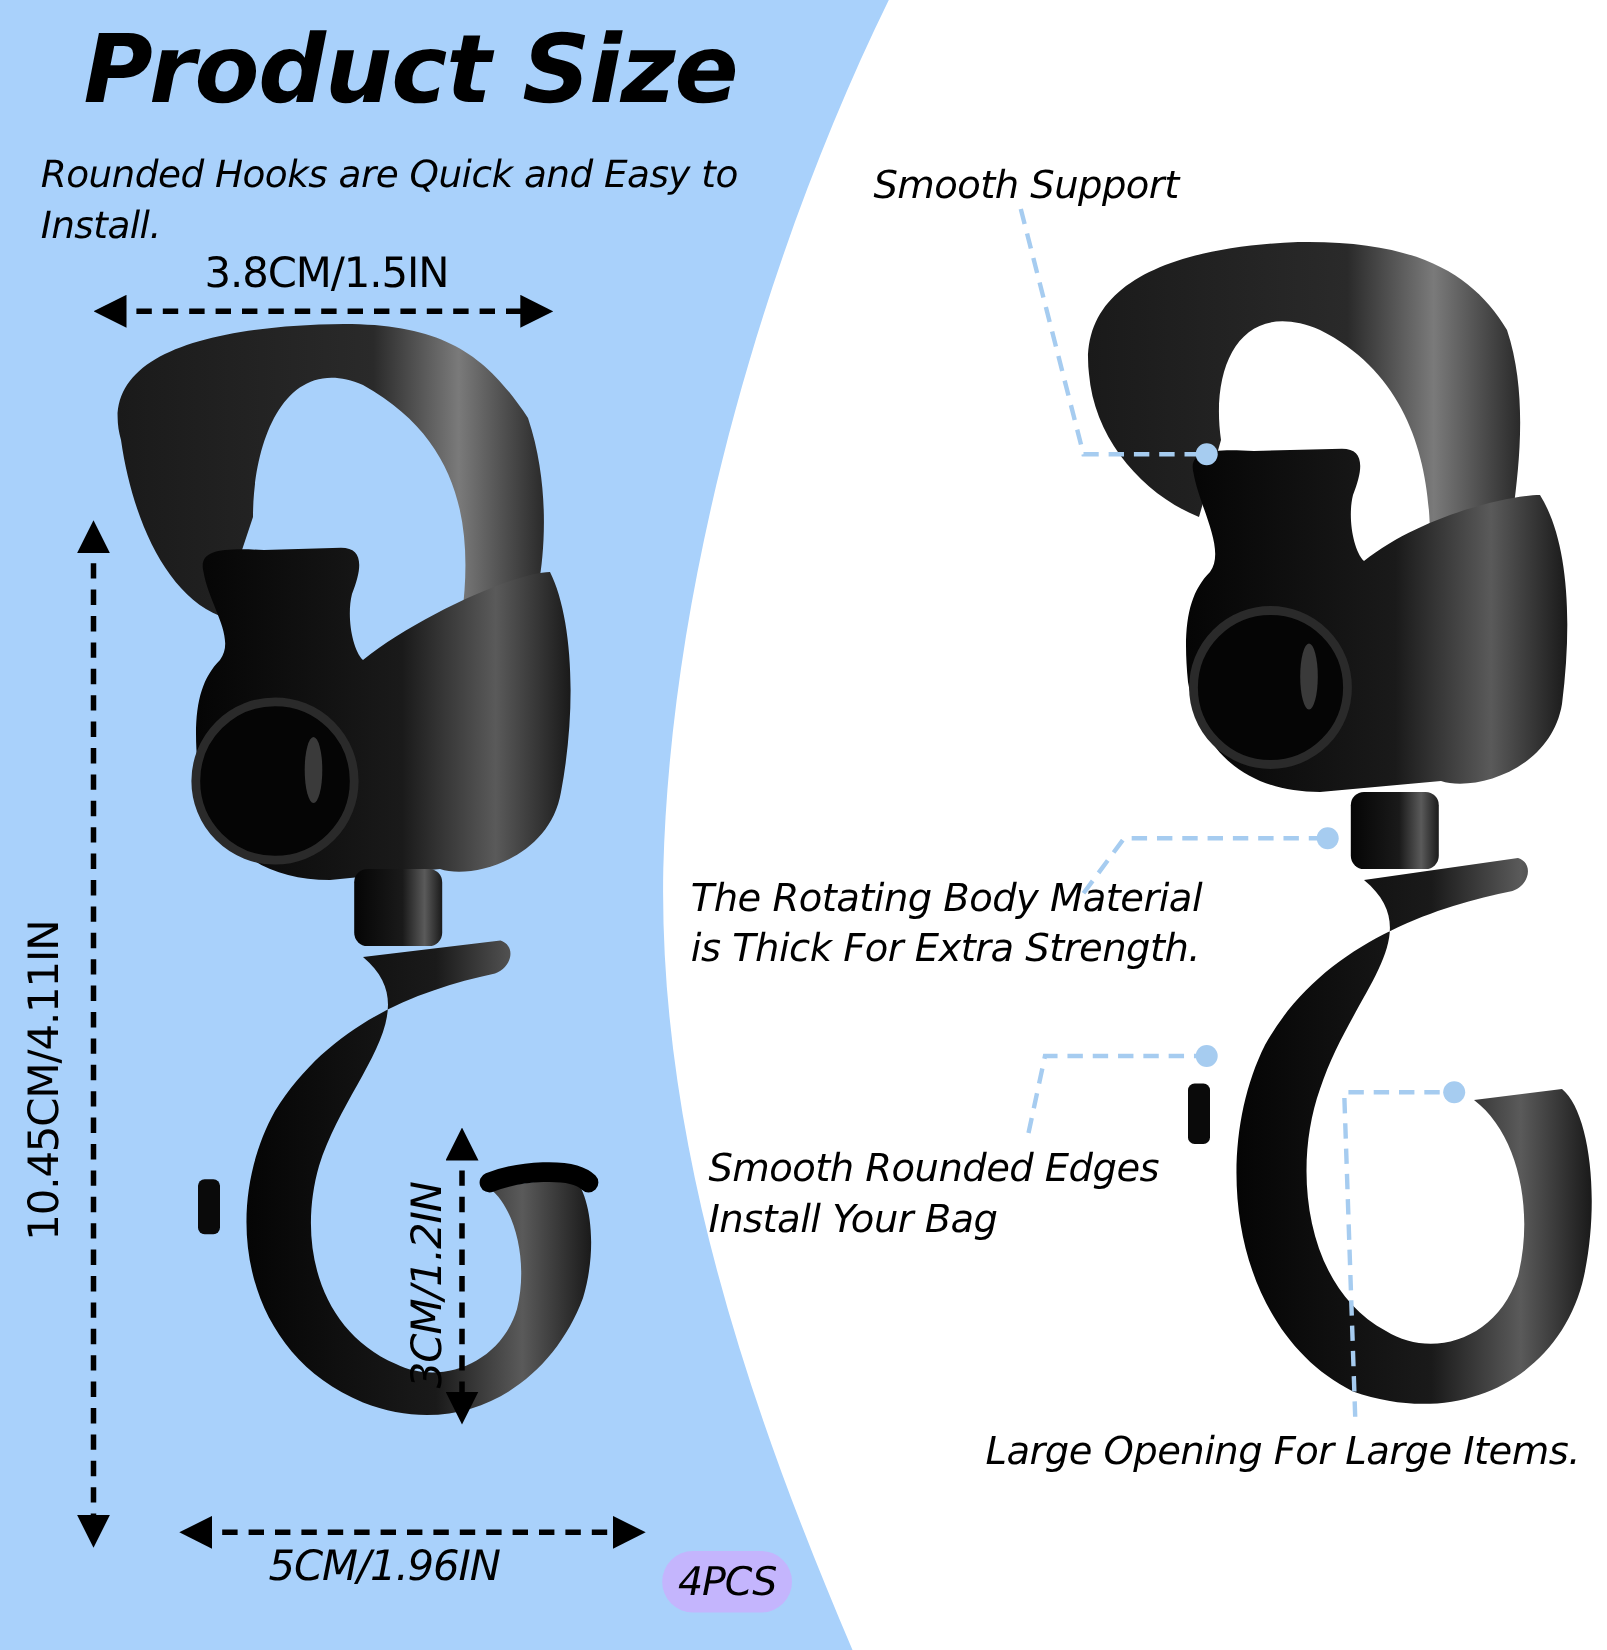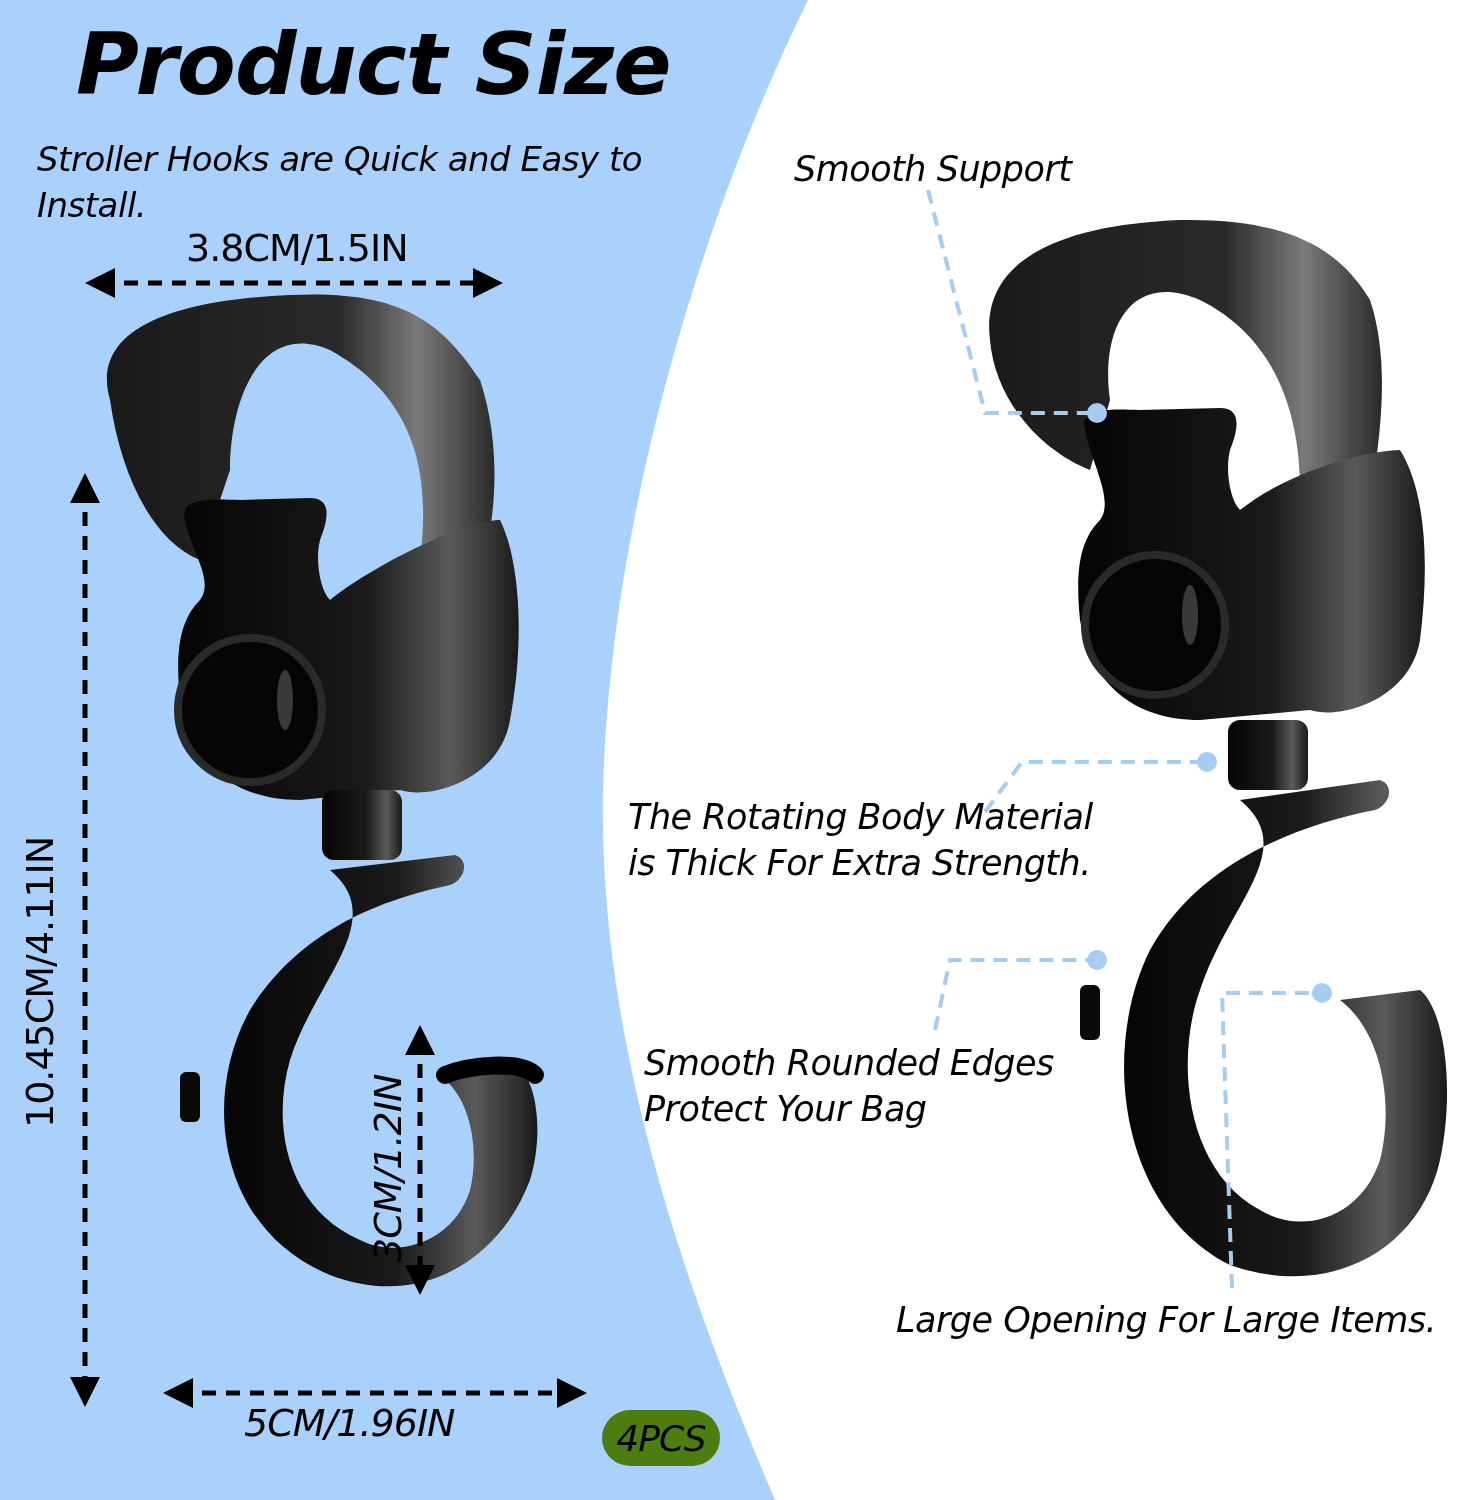--- a/index.html
+++ b/index.html
@@ -7,21 +7,21 @@
   .bg-svg { position: absolute; left: 0; top: 0; width: 1461px; height: 1500px; }
   .txt { position: absolute; color: #000; font-style: italic; white-space: nowrap; }
   .title { left: 36px; top: 14px; font-size: 86px; font-weight: bold; letter-spacing: -1px; font-family: "DejaVu Sans", sans-serif; font-style: italic; margin-left: 40px; }
   .subtitle { left: 37px; top: 136px; font-size: 34px; line-height: 46px; white-space: normal; width: 680px; font-family: "DejaVu Sans", sans-serif; letter-spacing: -0.5px; }
   .dim { font-style: normal; font-size: 38px; letter-spacing: -1px; font-family: "DejaVu Sans", sans-serif; }
   .dim-italic { font-style: italic; }
   .dim-top { left: 186px; top: 226px; }
   .dim-bottom { left: 244px; top: 1401px; text-align: right; }
   .dim-height { left: 18px; top: 1128px; transform-origin: left top; transform: rotate(-90deg); }
   .dim-open { left: 366px; top: 1262px; transform-origin: left top; transform: rotate(-90deg); }
-  .qty-badge { position: absolute; left: 602px; top: 1410px; width: 118px; height: 56px; border-radius: 28px; background: #4d7c0f; display: flex; align-items: center; justify-content: center; font-size: 36px; font-style: italic; letter-spacing: -1px; }
+  .qty-badge { position: absolute; left: 602px; top: 1410px; width: 118px; height: 56px; border-radius: 28px; background: #c4b5fd; display: flex; align-items: center; justify-content: center; font-size: 36px; font-style: italic; letter-spacing: -1px; }
   .callout { font-size: 35px; line-height: 46px; letter-spacing: -0.5px; font-family: "DejaVu Sans", sans-serif; }
   .callout-weight { left: 794px; top: 146px; }
   .callout-rotating { left: 628px; top: 794px; }
   .callout-smooth { left: 644px; top: 1040px; }
   .callout-opening { left: 896px; top: 1297px; }
 </style>
 </head>
 <body>
 
 <svg class="bg-svg" viewBox="0 0 1461 1500" xmlns="http://www.w3.org/2000/svg">
@@ -85,36 +85,36 @@
   </g>
   <g fill="#a6ccf0">
     <circle cx="1097" cy="413" r="10"></circle>
     <circle cx="1207" cy="762" r="10"></circle>
     <circle cx="1097" cy="960" r="10"></circle>
     <circle cx="1322" cy="993" r="10"></circle>
   </g>
 </svg>
 
 <div class="txt title">Product Size</div>
-<div class="txt subtitle">Stroller Hooks are Quick and Easy to Install.</div>
+<div class="txt subtitle">Rounded Hooks are Quick and Easy to Install.</div>
 
 <div class="txt dim dim-top">3.8CM/1.5IN</div>
 <div class="txt dim dim-height">10.45CM/4.11IN</div>
 <div class="txt dim dim-open dim-italic">3CM/1.2IN</div>
 <div class="txt dim dim-bottom dim-italic">5CM/1.96IN</div>
 
 <div class="qty-badge">
   <span>4PCS</span>
 </div>
 
 <div class="txt callout callout-weight">Smooth Support</div>
 
 <div class="txt callout callout-rotating">
   <div>The Rotating Body Material</div>
   <div>is Thick For Extra Strength.</div>
 </div>
 
 <div class="txt callout callout-smooth">
   <div>Smooth Rounded Edges</div>
-  <div>Protect Your Bag</div>
+  <div>Install Your Bag</div>
 </div>
 
 <div class="txt callout callout-opening">Large Opening For Large Items.</div>
 
 </body></html>

